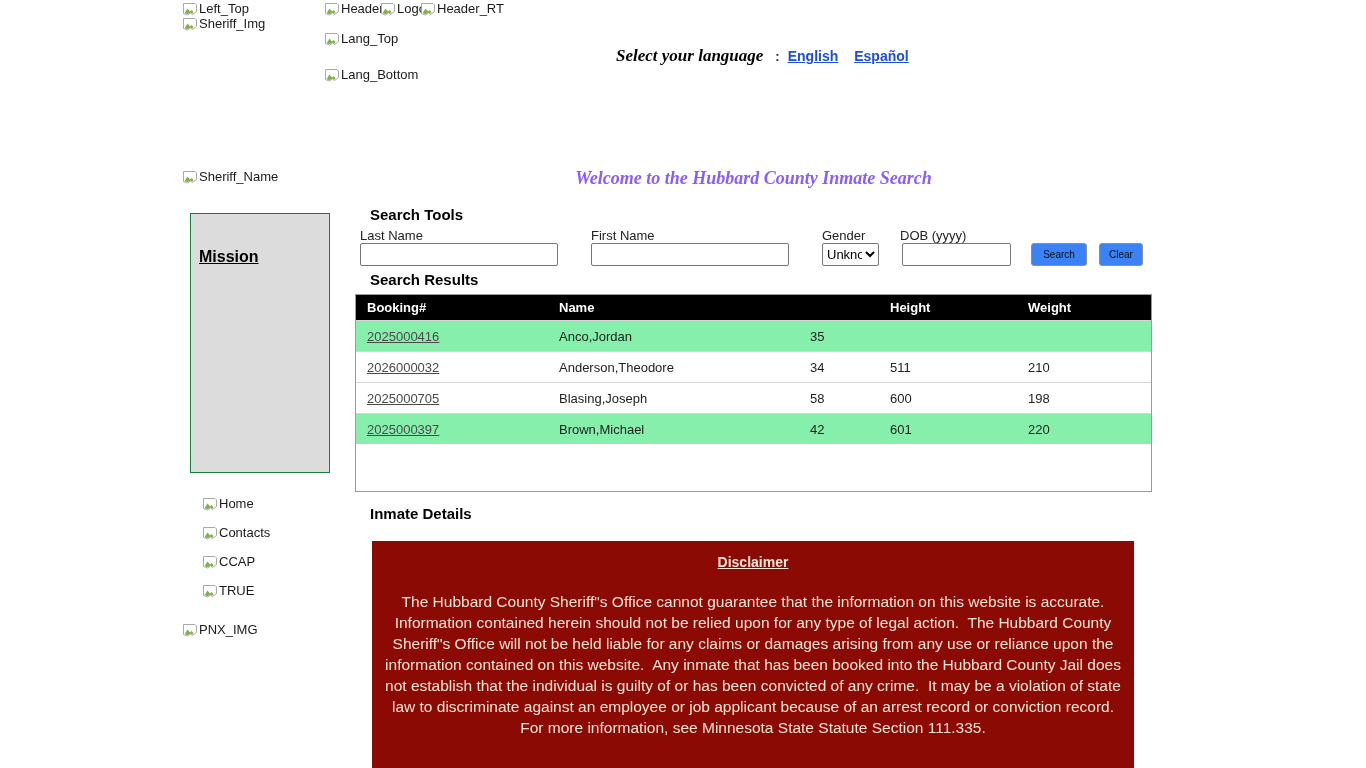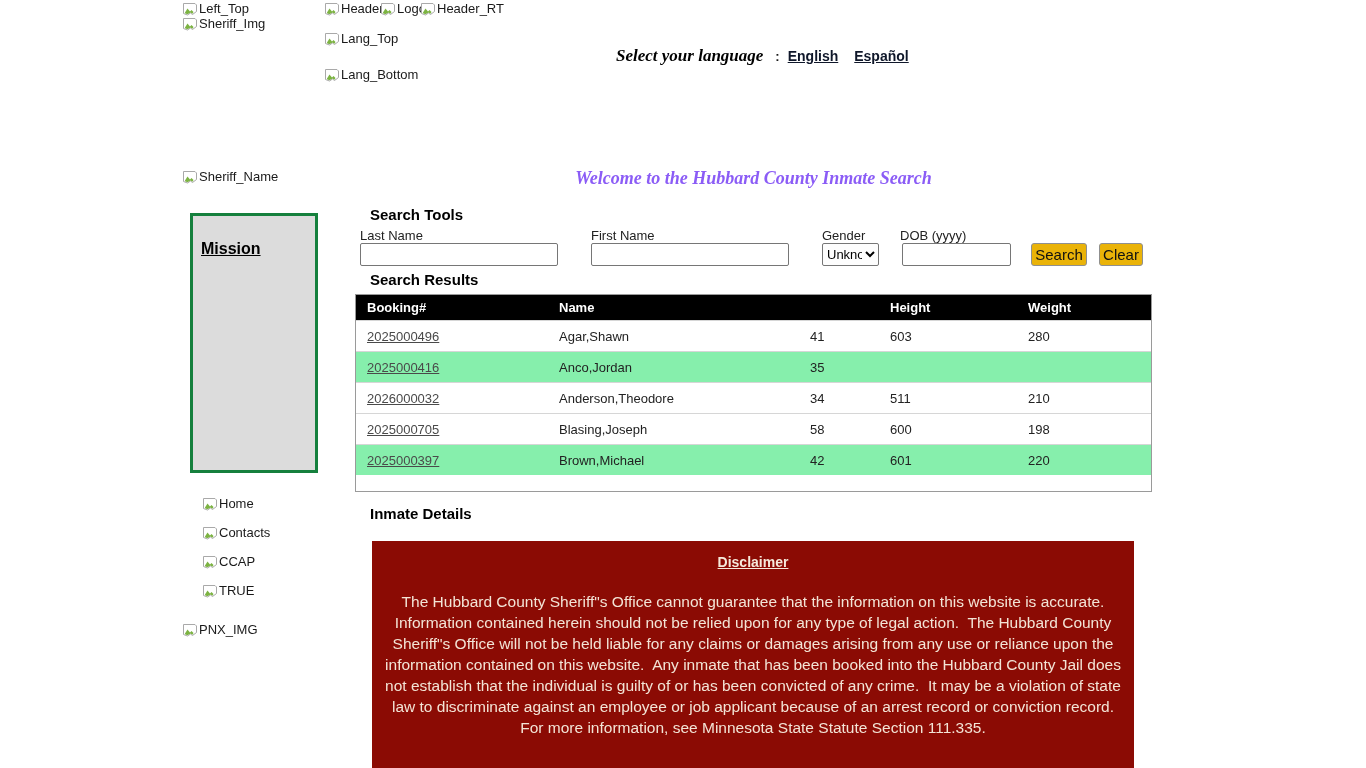--- a/index.html
+++ b/index.html
@@ -13,39 +13,39 @@
 
   
   .bimg{display:flex;align-items:flex-start;gap:1px;line-height:15px;}
   .bimg .bimg-icon{width:16px;height:16px;flex:0 0 16px;display:inline-block;}
   .bimg span{font-size:13px;color:#1a1a1a;}
 
   
   .langbar{display:flex;align-items:baseline;}
   .lang-prompt{font-family:"Liberation Serif","DejaVu Serif",serif;font-weight:bold;font-style:italic;font-size:17px;color:#000;}
   .lang-colon{font-weight:bold;margin-left:12px;margin-right:8px;}
-  .lang-link{font-weight:bold;font-size:14px;color:#0f172a;text-decoration:underline;margin-right:16px;cursor:pointer;}
+  .lang-link{font-weight:bold;font-size:14px;color:#1d4ed8;text-decoration:underline;margin-right:16px;cursor:pointer;}
 
   
   .page-title{left:355px;top:168px;width:797px;text-align:center;
     font-family:"Liberation Serif","DejaVu Serif",serif;
     font-weight:bold;font-style:italic;font-size:18px;color:#8b5cf6;}
 
   
-  .mission{left:190px;top:213px;width:128px;height:260px;background:#dcdcdc;border:3px solid #15803d;box-sizing:border-box;padding:24px 8px 0 8px;}
+  .mission{left:190px;top:213px;width:140px;height:260px;background:#dcdcdc;border:1px solid #15803d;box-sizing:border-box;padding:34px 8px 0 8px;}
   .mission h2{margin:0 0 14px 0;font-size:16px;font-weight:bold;text-decoration:underline;color:#000;}
   .mission p{margin:0;font-size:13px;line-height:15px;color:#111;}
 
   
   .sec-head{font-size:15px;font-weight:bold;color:#000;}
 
   
   .field-label{font-size:13px;color:#222;}
   .tbox{position:absolute;box-sizing:border-box;height:23px;border:1px solid #767676;border-radius:2px;background:#fff;font-size:13px;padding:0 4px;font-family:inherit;}
-  .btn{position:absolute;box-sizing:border-box;height:23px;background:#eab308;border:1px solid #8f8f8f;border-radius:3px;font-size:15px;color:#111;font-family:inherit;cursor:pointer;padding:0;}
+  .btn{position:absolute;box-sizing:border-box;height:23px;background:#3b82f6;border:1px solid #8f8f8f;border-radius:3px;font-size:10px;color:#111;font-family:inherit;cursor:pointer;padding:0;}
   .gsel{position:absolute;box-sizing:border-box;height:23px;width:57px;border:1px solid #767676;border-radius:2px;background:#fdfdfd;font-size:13px;font-family:inherit;}
 
   
   .results-box{left:355px;top:294px;width:797px;height:198px;border:1px solid #9a9a9a;box-sizing:border-box;overflow:hidden;background:#fff;}
   table.results{border-collapse:collapse;width:795px;table-layout:fixed;}
   table.results th{background:#000000;color:#ffffff;font-size:13px;font-weight:bold;text-align:left;height:25px;padding:0 0 0 11px;}
   table.results td{font-size:13px;color:#222;height:30px;padding:0 0 0 11px;border-top:1px solid #d6d6d6;}
   table.results tr.alt td{background:#86efac;}
   a.booking{color:#4a4a4a;text-decoration:underline;cursor:pointer;}
 
@@ -196,27 +196,20 @@
     <thead>
       <tr>
         <th>Booking#</th>
         <th>Name</th>
         <th></th>
         <th>Height</th>
         <th>Weight</th>
       </tr>
     </thead>
     <tbody>
-      <tr>
-        <td><a class="booking">2025000496</a></td>
-        <td>Agar,Shawn</td>
-        <td>41</td>
-        <td>603</td>
-        <td>280</td>
-      </tr>
       <tr class="alt">
         <td><a class="booking">2025000416</a></td>
         <td>Anco,Jordan</td>
         <td>35</td>
         <td></td>
         <td></td>
       </tr>
       <tr>
         <td><a class="booking">2026000032</a></td>
         <td>Anderson,Theodore</td>

